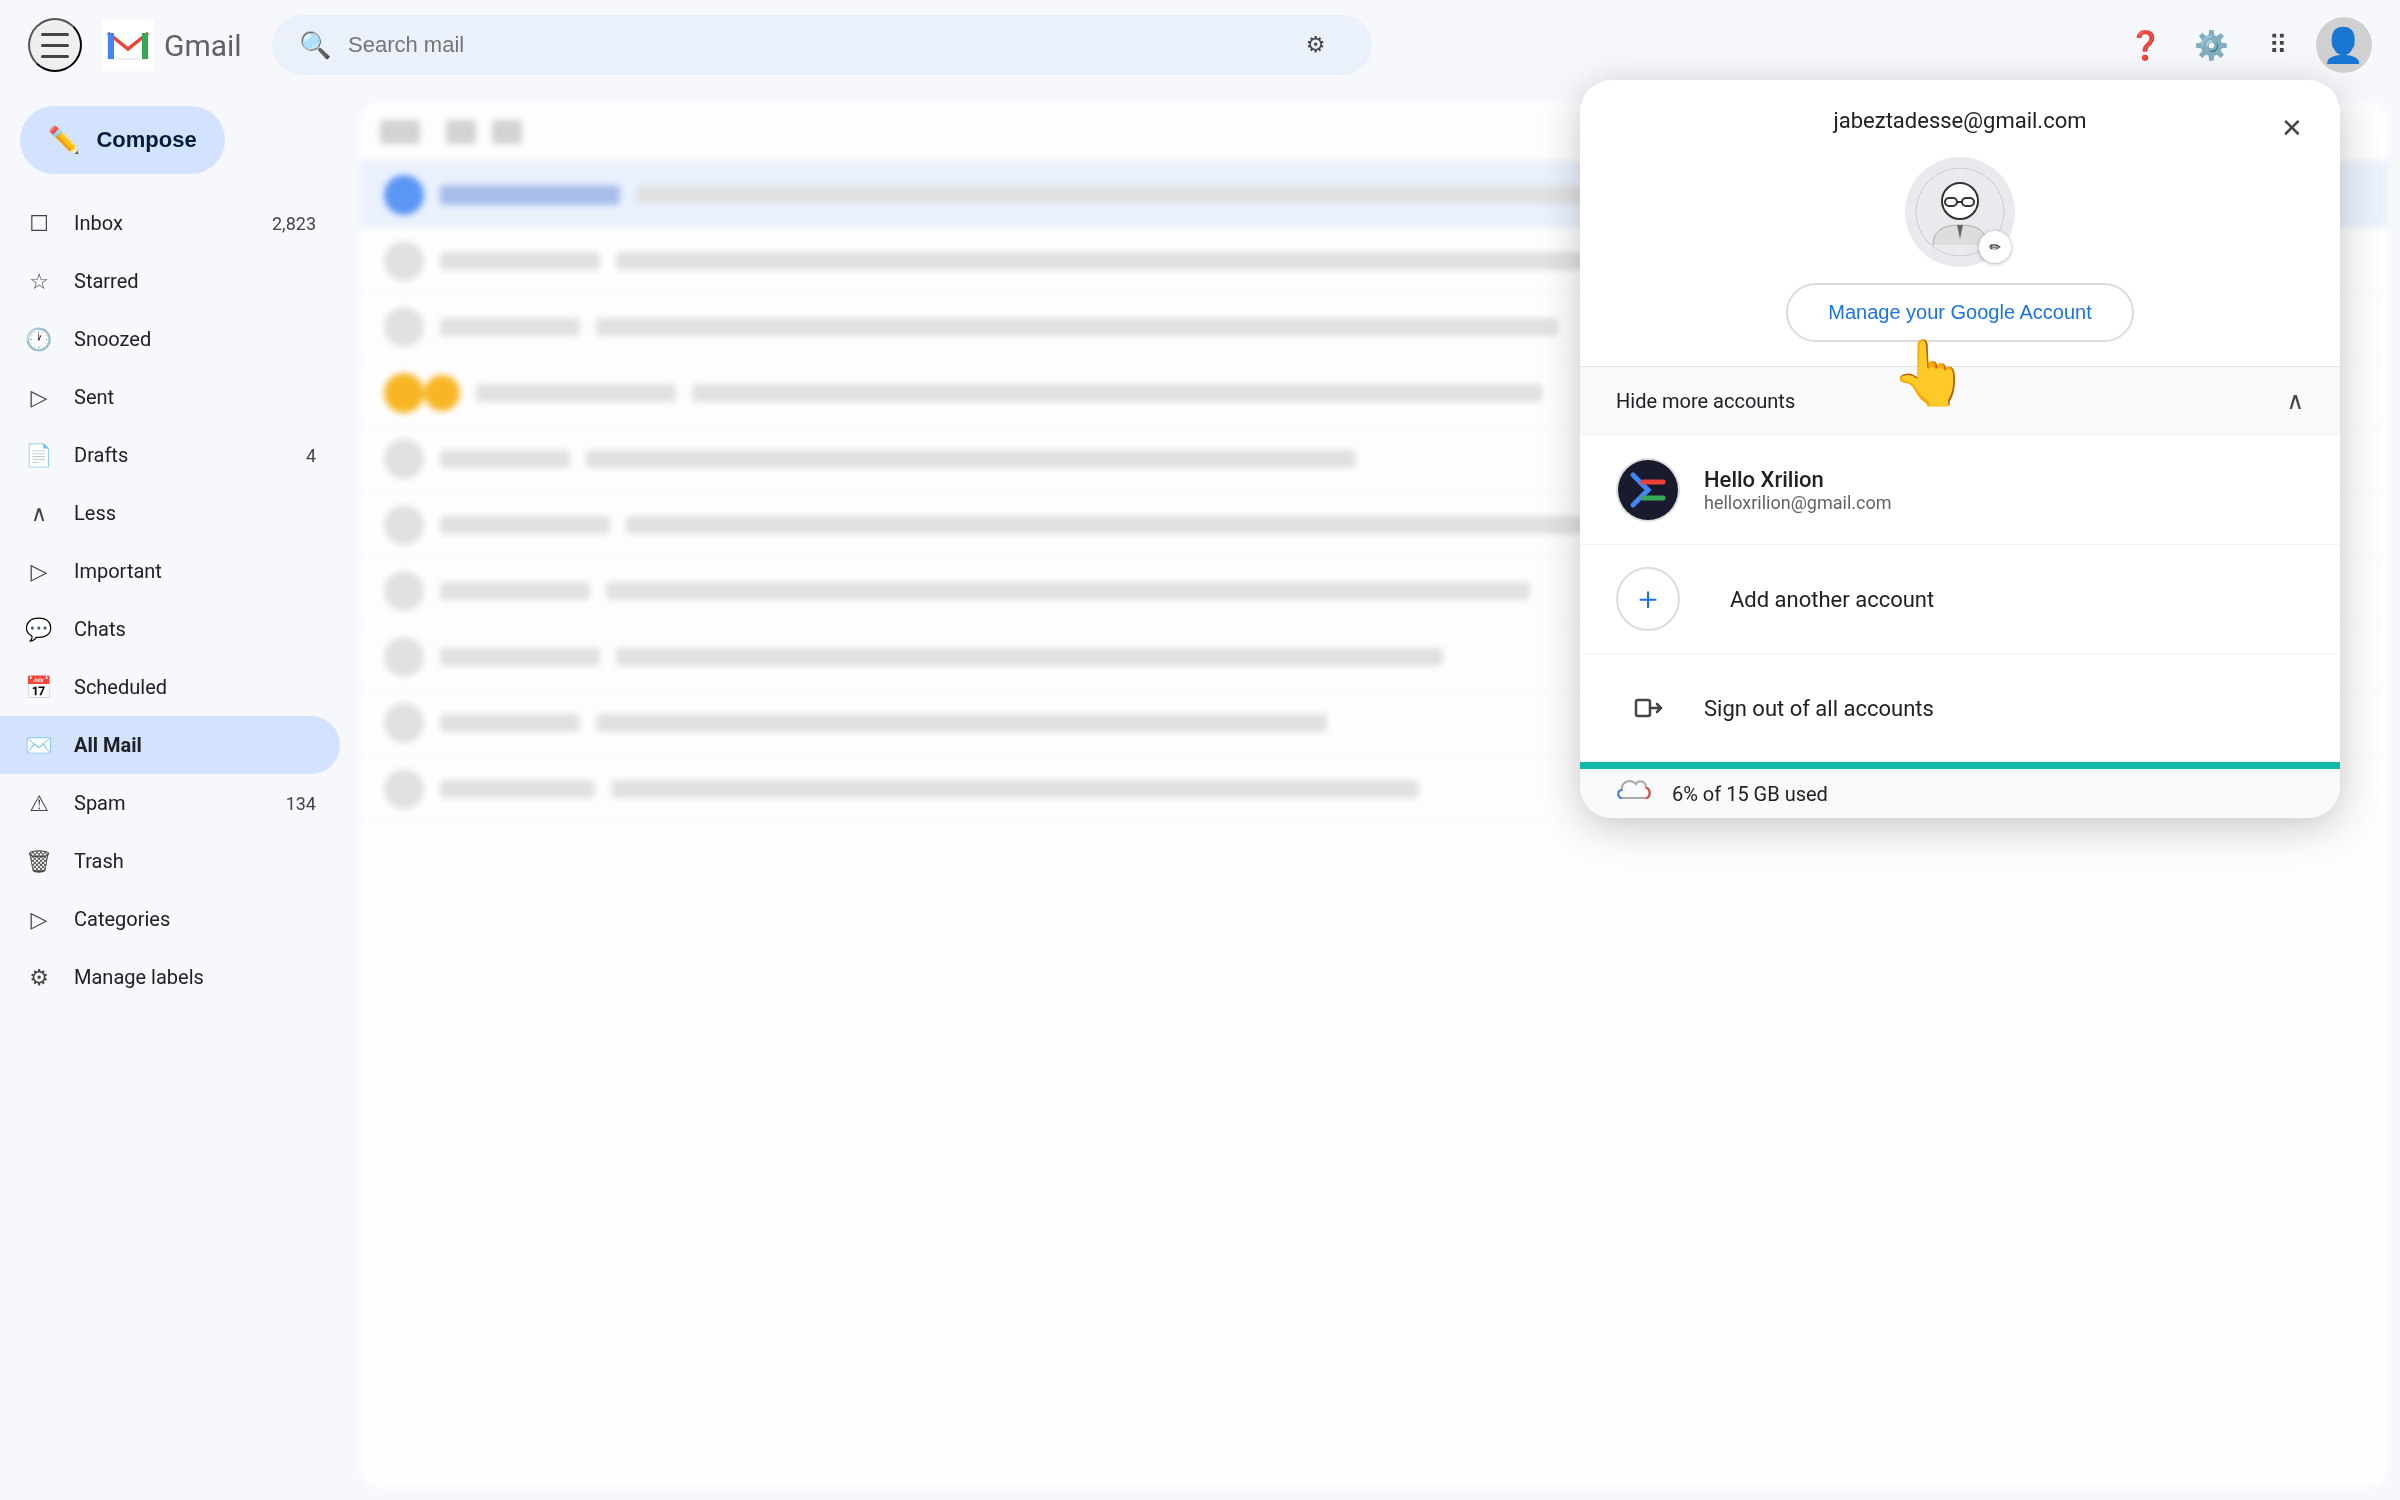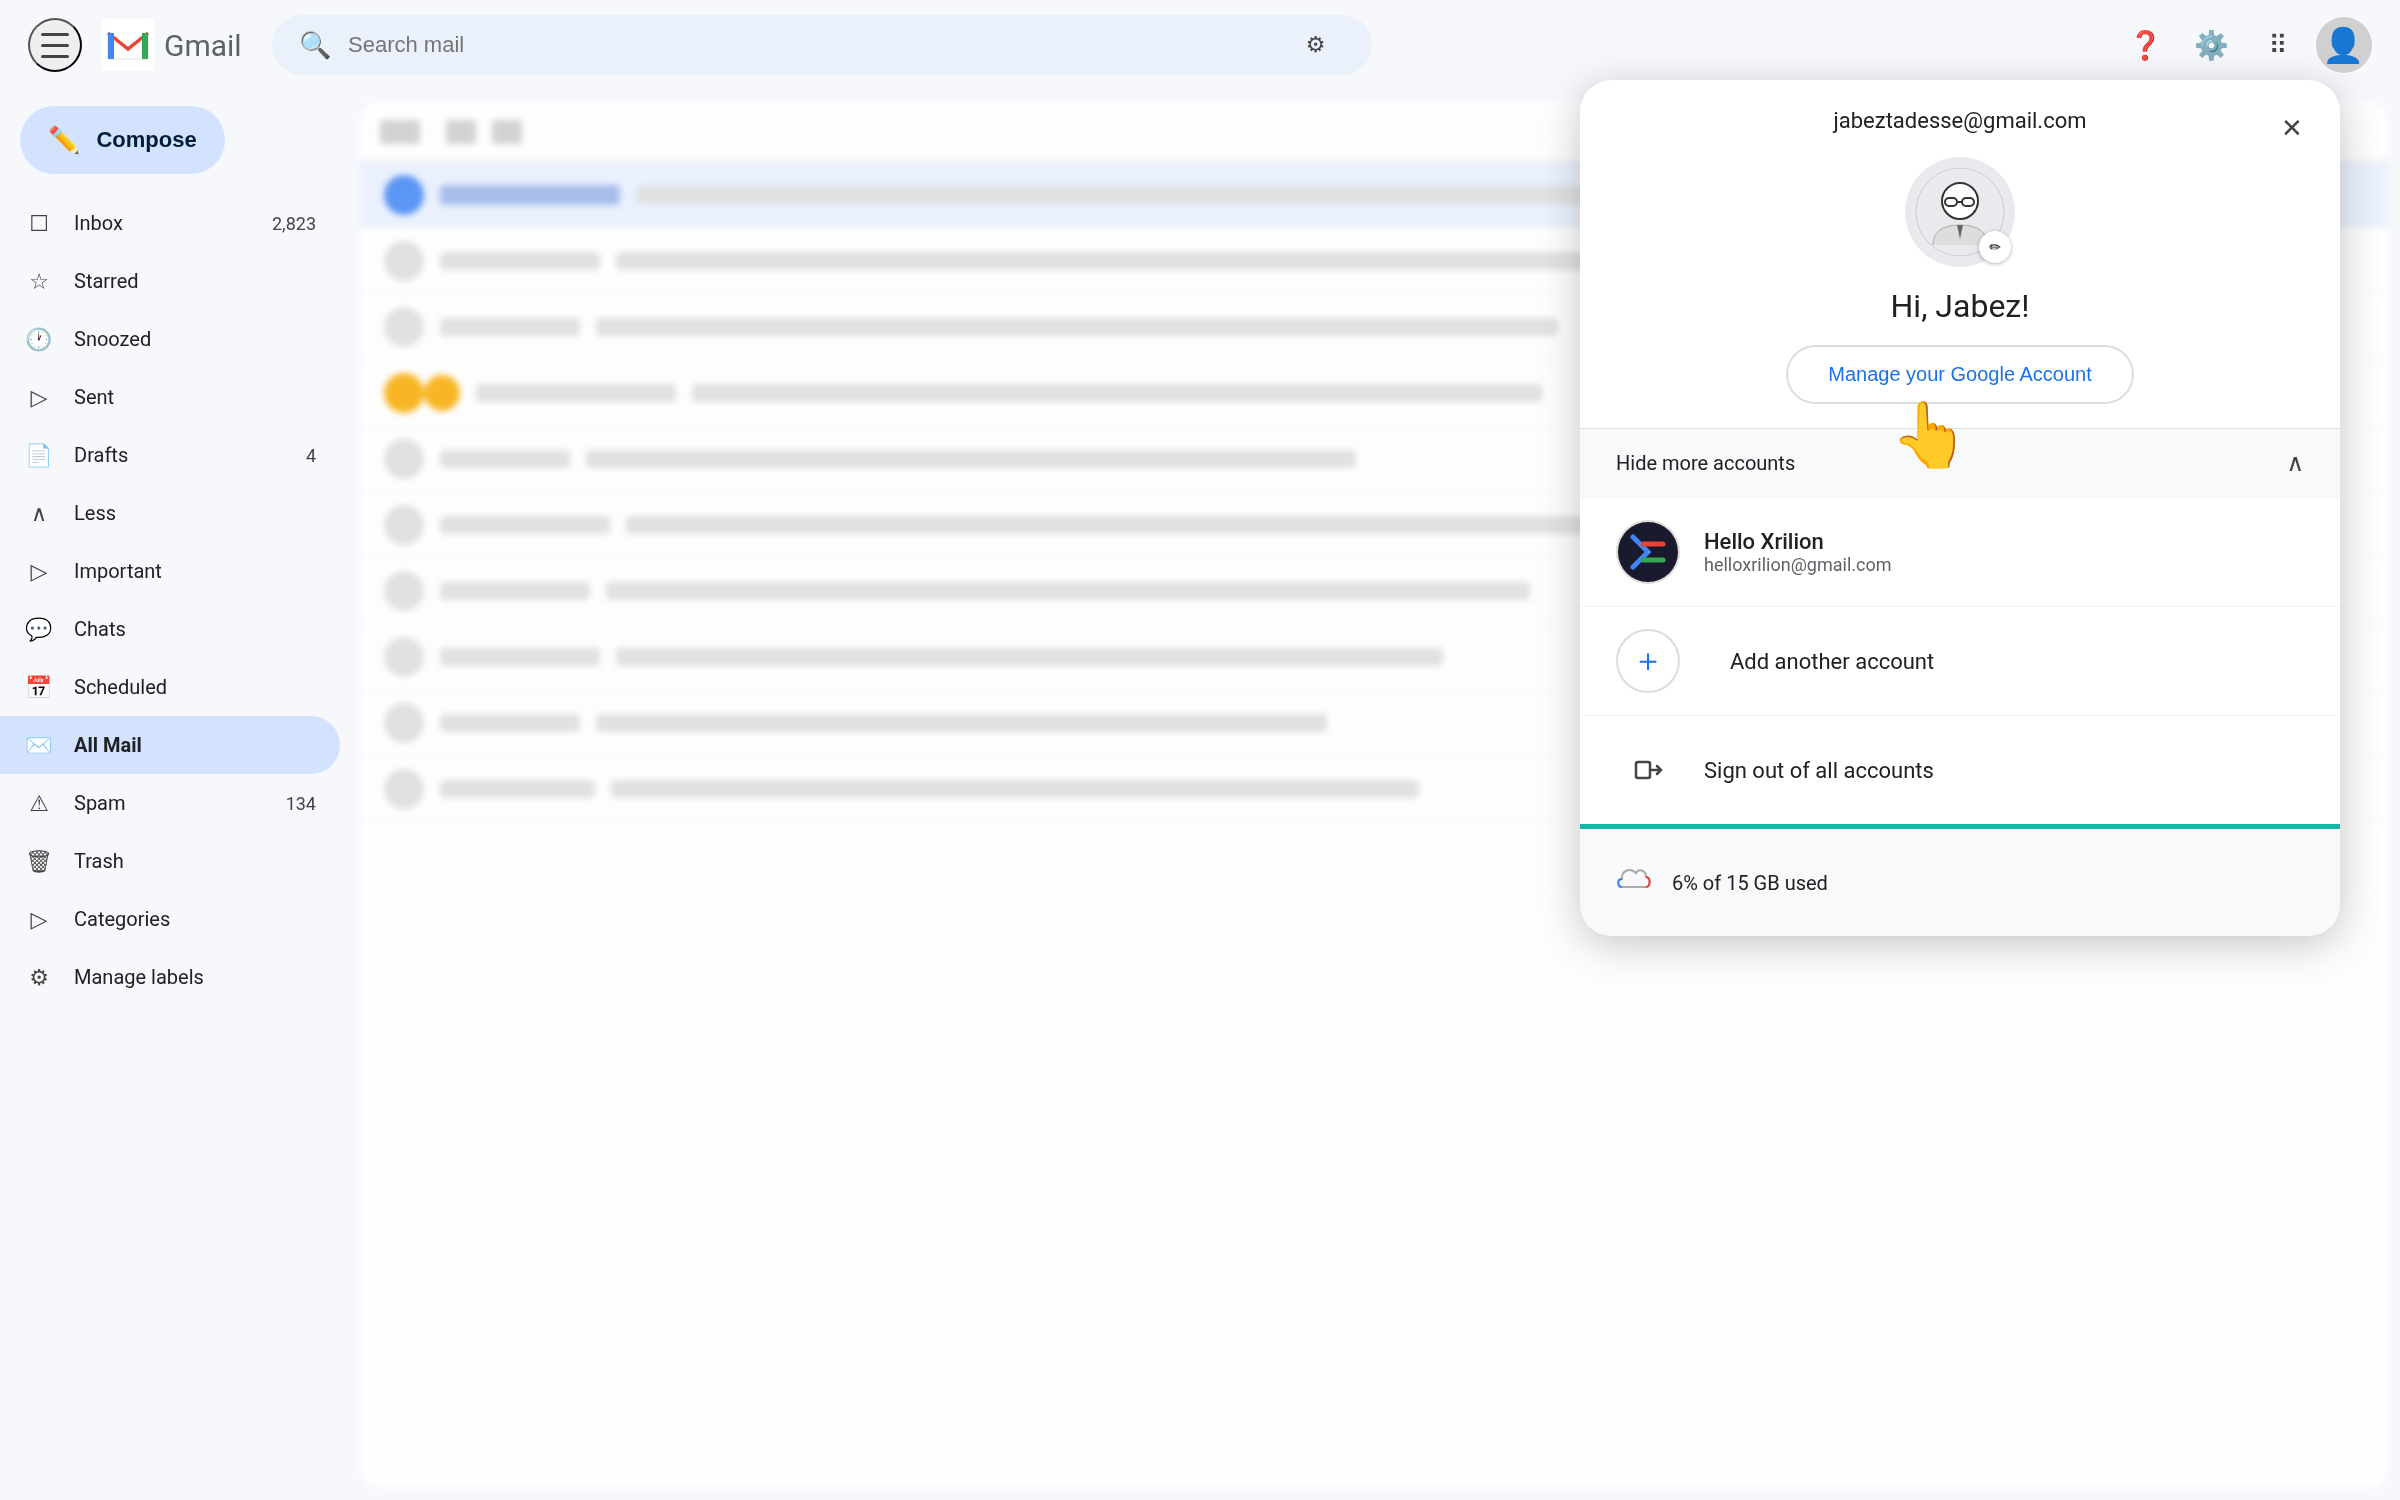--- a/index.html
+++ b/index.html
@@ -318,24 +318,24 @@
     .signout-icon {
       width: 64px; height: 64px;
       display: flex; align-items: center; justify-content: center;
       font-size: 30px; color: #444;
     }
     .signout-label { font-size: 22px; color: #202124; }
 
     .storage-row {
       display: flex;
       align-items: center;
-      padding: 36px 36px;
+      padding: 7px 36px;
       gap: 20px;
       background: #f8f9fa;
-      border-top: 5px solid #14b8a6;
+      border-top: 7px solid #14b8a6;
     }
     .storage-icon { font-size: 28px; }
     .storage-text { font-size: 20px; color: #202124; }
 
     
     .gmail-m-svg { width: 52px; height: 52px; }
   </style>
 </head>
 <body>
 
@@ -560,21 +560,20 @@
         <path d="M18 78 Q18 58 45 58 Q72 58 72 78" fill="#ddd" stroke="#aaa" stroke-width="1"></path>
 
         <path d="M42 58 L45 72 L48 58" fill="#666"></path>
       </svg>
       <div class="avatar-edit-btn">
         <span style="font-size:14px;">✏</span>
       </div>
     </div>
   </div>
 
-  <div class="dropdown-greeting">Hi, Jabez!</div>
 
   <button class="manage-account-btn">Manage your Google Account</button>
 
   <div style="position:relative;height:0;">
     <div style="position:absolute;left:50%;transform:translateX(-70px);top:-30px;font-size:64px;color:#1a73e8;z-index:200;pointer-events:none;">
       👆
     </div>
   </div>
 
   <div class="hide-accounts-row">

